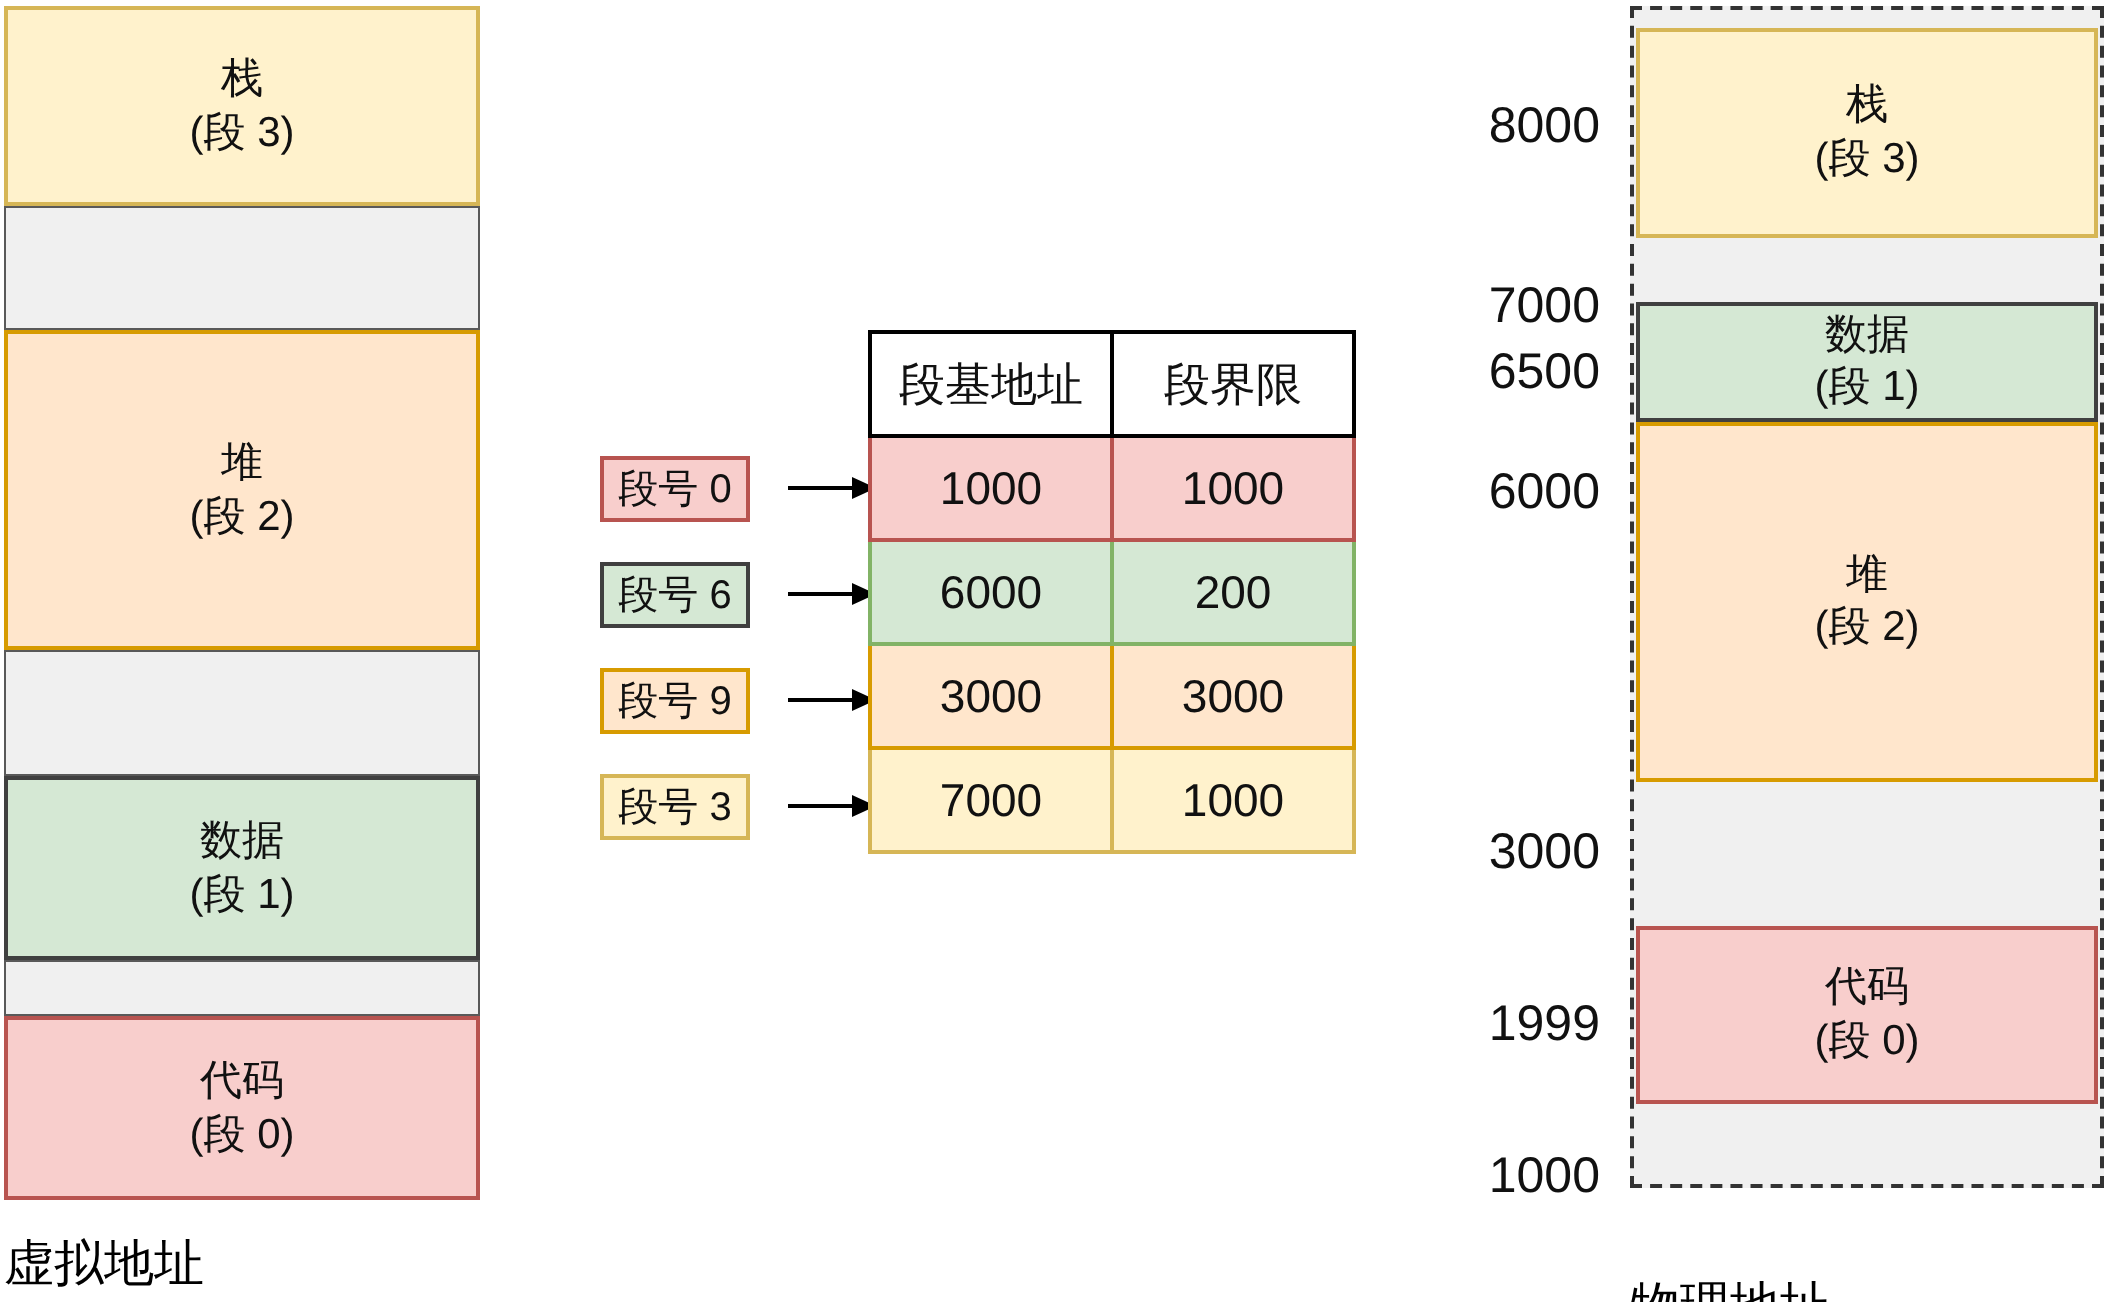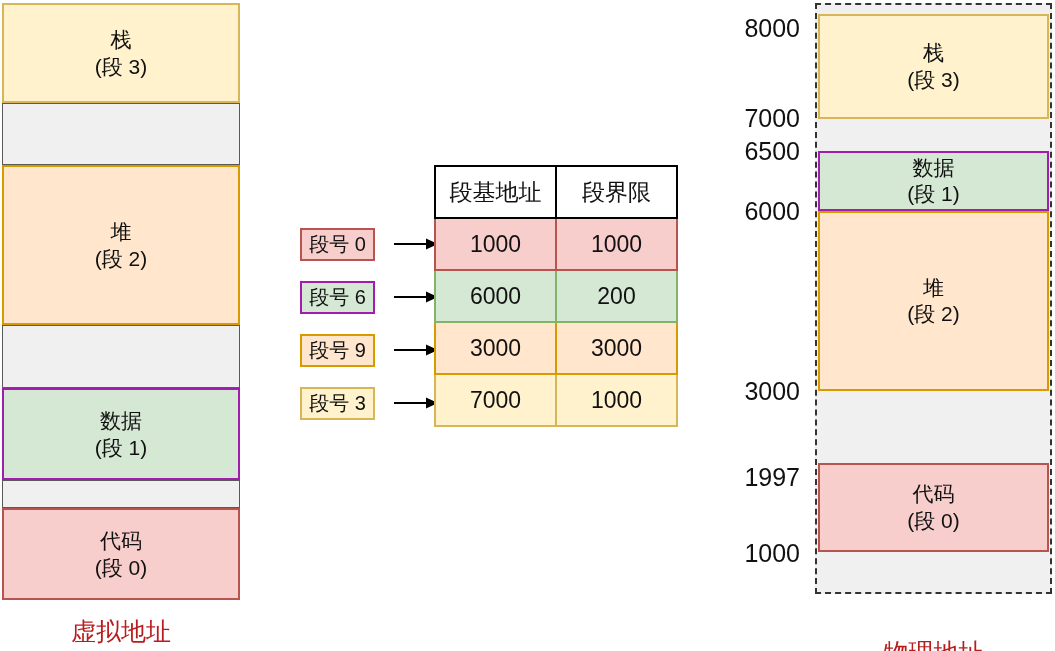--- a/index.html
+++ b/index.html
@@ -9,28 +9,28 @@
     overflow:hidden;
   }
   
   .block{
     position:absolute;box-sizing:border-box;
     display:flex;flex-direction:column;align-items:center;justify-content:center;
     text-align:center;font-size:21px;line-height:1.3;
   }
   .yellow{background:#FFF2CC;border:2px solid #D6B656;}
   .orange{background:#FFE6CC;border:2px solid #D79B00;}
-  .green {background:#D5E8D4;border:2px solid #a21caf;}
+  .green {background:#D5E8D4;border:2px solid #404040;}
   .red   {background:#F8CECC;border:2px solid #B85450;}
   .gap   {background:#F0F0F0;border:1px solid #595959;}
   
   .vcol{left:2px;width:238px;}
   
   .coltitle{
-    position:absolute;font-size:25px;text-align:center;color:#b91c1c;
+    position:absolute;font-size:25px;color:#000000;
   }
   
   .segtag{
     position:absolute;left:300px;width:75px;height:33px;box-sizing:border-box;
     display:flex;align-items:center;justify-content:center;font-size:20px;
   }
   .arrow{position:absolute;left:393px;width:46px;height:14px;}
   
   .segtable{
     position:absolute;left:434px;top:165px;border-collapse:collapse;
@@ -49,21 +49,21 @@
     position:absolute;left:815px;top:3px;width:237px;height:591px;
     box-sizing:border-box;background:#F0F0F0;border:2px dashed #333333;
   }
   .pblock{
     position:absolute;left:1px;right:1px;box-sizing:border-box;
     display:flex;flex-direction:column;align-items:center;justify-content:center;
     text-align:center;font-size:21px;line-height:1.25;
   }
   .addr{
     position:absolute;left:700px;width:100px;text-align:right;
-    font-size:25px;line-height:26px;color:#111;
+    font-size:25px;line-height:26px;color:#111;margin-top:35px;
   }
 </style>
 </head>
 <body>
 
 <div class="canvas">
 
   <div class="block vcol yellow" style="top:3px;height:100px">
     <div>栈</div>
     <div>(段 3)</div>
@@ -149,18 +149,18 @@
       <div>代码</div>
       <div>(段 0)</div>
     </div>
   </div>
 
   <div class="addr" style="top:15px">8000</div>
   <div class="addr" style="top:105px">7000</div>
   <div class="addr" style="top:138px">6500</div>
   <div class="addr" style="top:198px">6000</div>
   <div class="addr" style="top:378px">3000</div>
-  <div class="addr" style="top:464px">1997</div>
+  <div class="addr" style="top:464px">1999</div>
   <div class="addr" style="top:540px">1000</div>
 
   <div class="coltitle" style="left:815px;top:636px;width:237px">物理地址</div>
 
 </div>
 
 </body></html>

